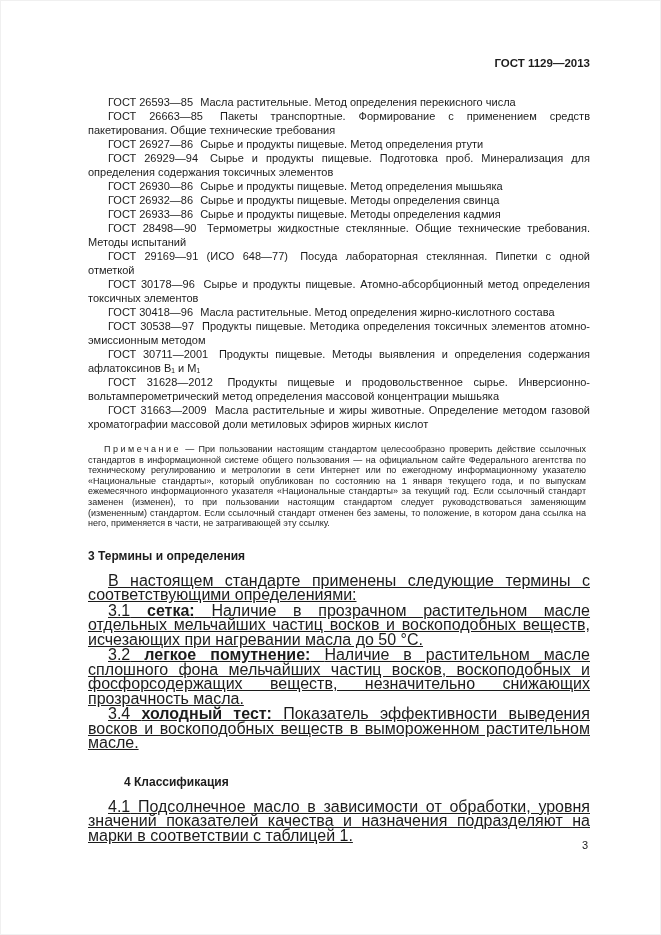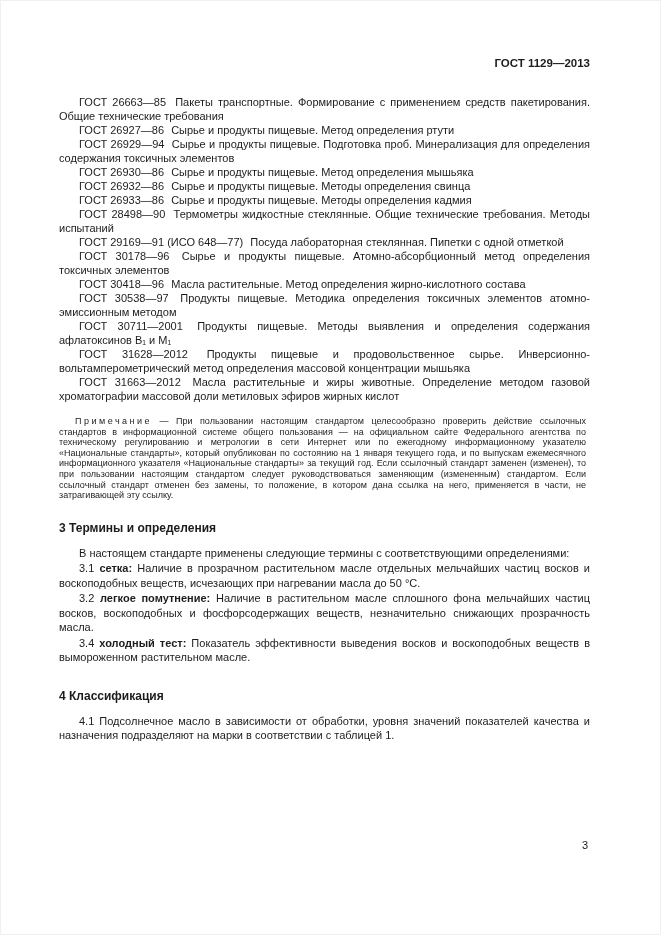--- a/index.html
+++ b/index.html
@@ -6,21 +6,21 @@
   .page {
     position:relative;
     width:661px; height:935px;
     background:#ffffff;
     font-family:"Liberation Sans", sans-serif;
     color:#1c1c1c;
     box-sizing:border-box;
     border:1px solid #f0f0f0;
     overflow:hidden;
   }
-  .content { position:absolute; left:58px; right:70px; top:56px; }
+  .content { position:absolute; left:87px; right:70px; top:56px; }
   .doc-header {
     text-align:right;
     font-weight:bold;
     font-size:11.5px;
     margin-bottom:26px;
   }
   .refs p.ref {
     margin:0;
     font-size:11px;
     line-height:14px;
@@ -35,27 +35,28 @@
     text-align:justify;
     text-indent:16px;
     color:#242424;
   }
   .note-label { letter-spacing:2.5px; }
   h2.sec {
     font-size:12px;
     font-weight:bold;
     margin:20px 0 11px 0;
   }
-  h2.sec2 { margin-top:24px; }
+  h2.sec2 { margin-top:24px;margin-left:36px; }
   p.body-par {
     margin:0 0 1px 0;
-    font-size:11px;
+    font-size:16px;
     line-height:14.5px;
     text-indent:20px;
     text-align:justify;
+    text-decoration:underline;
   }
   .term-name { font-weight:bold; }
   .page-num {
     position:absolute;
     top:838px;
     right:72px;
     font-size:11px;
     color:#1c1c1c;
   }
 </style>
@@ -63,34 +64,35 @@
 <body>
 
 <div class="page">
   <div class="content">
 
     <div class="doc-header">
       <span>ГОСТ 1129—2013</span>
     </div>
 
     <div class="refs">
+      <p class="ref"><span class="ref-code">ГОСТ  26593—85</span> <span>Масла растительные. Метод определения перекисного числа</span></p>
       <p class="ref"><span class="ref-code">ГОСТ  26663—85</span> <span>Пакеты транспортные. Формирование с применением средств пакетирования. Общие технические требования</span></p>
       <p class="ref"><span class="ref-code">ГОСТ  26927—86</span> <span>Сырье и продукты пищевые. Метод определения ртути</span></p>
       <p class="ref"><span class="ref-code">ГОСТ  26929—94</span> <span>Сырье и продукты пищевые. Подготовка проб. Минерализация для определения содержания токсичных элементов</span></p>
       <p class="ref"><span class="ref-code">ГОСТ  26930—86</span> <span>Сырье и продукты пищевые. Метод определения мышьяка</span></p>
       <p class="ref"><span class="ref-code">ГОСТ  26932—86</span> <span>Сырье и продукты пищевые. Методы определения свинца</span></p>
       <p class="ref"><span class="ref-code">ГОСТ  26933—86</span> <span>Сырье и продукты пищевые. Методы определения кадмия</span></p>
       <p class="ref"><span class="ref-code">ГОСТ  28498—90</span> <span>Термометры жидкостные стеклянные. Общие технические требования. Методы испытаний</span></p>
       <p class="ref"><span class="ref-code">ГОСТ 29169—91 (ИСО 648—77)</span> <span>Посуда лабораторная стеклянная. Пипетки с одной отметкой</span></p>
       <p class="ref"><span class="ref-code">ГОСТ 30178—96</span> <span>Сырье и продукты пищевые. Атомно-абсорбционный метод определения токсичных элементов</span></p>
       <p class="ref"><span class="ref-code">ГОСТ 30418—96</span> <span>Масла растительные. Метод определения жирно-кислотного состава</span></p>
       <p class="ref"><span class="ref-code">ГОСТ 30538—97</span> <span>Продукты пищевые. Методика определения токсичных элементов атомно-эмиссионным методом</span></p>
       <p class="ref"><span class="ref-code">ГОСТ 30711—2001</span> <span>Продукты пищевые. Методы выявления и определения содержания афлатоксинов В₁ и М₁</span></p>
       <p class="ref"><span class="ref-code">ГОСТ 31628—2012</span> <span>Продукты пищевые и продовольственное сырье. Инверсионно-вольтамперометрический метод определения массовой концентрации мышьяка</span></p>
-      <p class="ref"><span class="ref-code">ГОСТ 31663—2012</span> <span>Масла растительные и жиры животные. Определение методом газовой хроматографии массовой доли метиловых эфиров жирных кислот</span></p>
+      <p class="ref"><span class="ref-code">ГОСТ 31663—2009</span> <span>Масла растительные и жиры животные. Определение методом газовой хроматографии массовой доли метиловых эфиров жирных кислот</span></p>
     </div>
 
     <p class="note">
       <span class="note-label">Примечание</span>
       <span>— При пользовании настоящим стандартом целесообразно проверить действие ссылочных стандартов в информационной системе общего пользования — на официальном сайте Федерального агентства по техническому регулированию и метрологии в сети Интернет или по ежегодному информационному указателю «Национальные стандарты», который опубликован по состоянию на 1 января текущего года, и по выпускам ежемесячного информационного указателя «Национальные стандарты» за текущий год. Если ссылочный стандарт заменен (изменен), то при пользовании настоящим стандартом следует руководствоваться заменяющим (измененным) стандартом. Если ссылочный стандарт отменен без замены, то положение, в котором дана ссылка на него, применяется в части, не затрагивающей эту ссылку.</span>
     </p>
 
     <h2 class="sec">3 Термины и определения</h2>
 
     <p class="body-par">В настоящем стандарте применены следующие термины с соответствующими определениями:</p>

